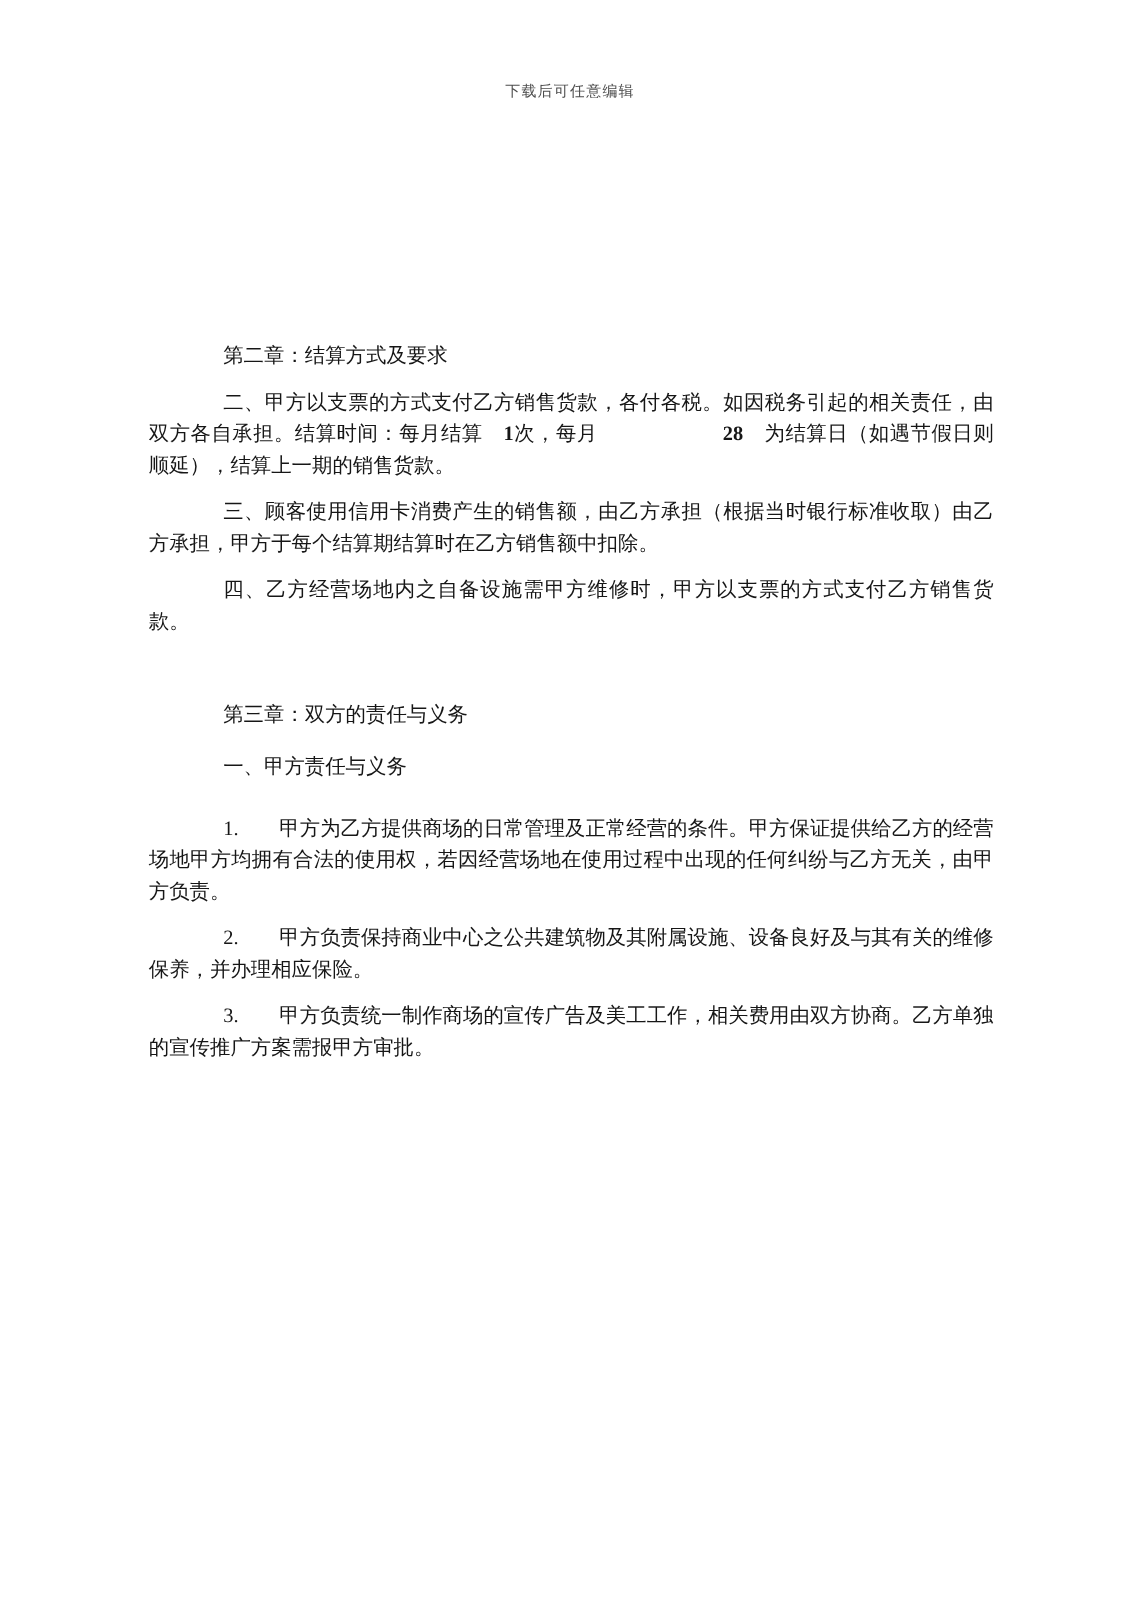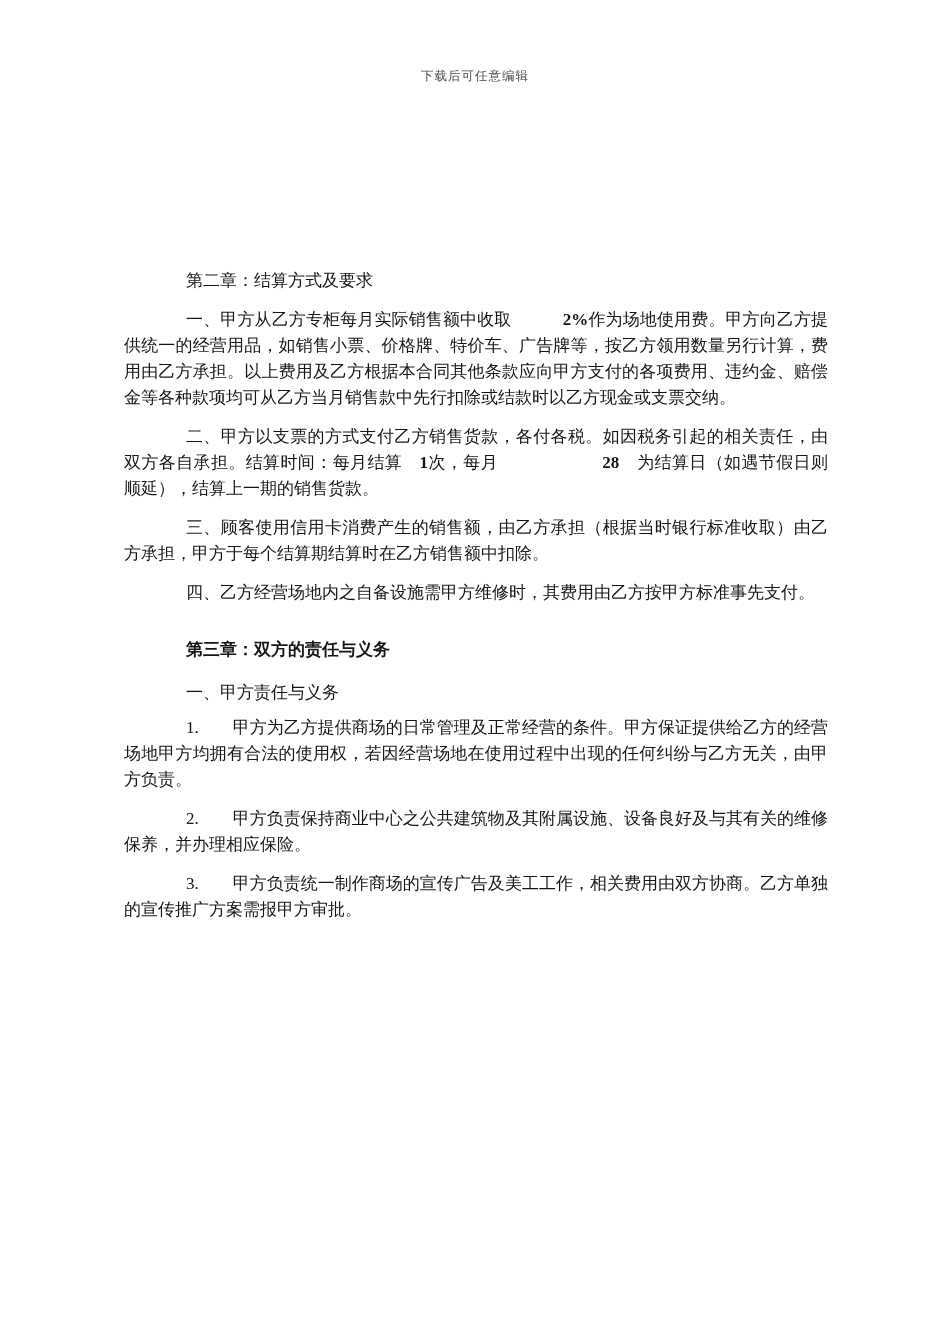--- a/index.html
+++ b/index.html
@@ -24,54 +24,53 @@
     left: 0;
     width: 100%;
     text-align: center;
     font-size: 12.5px;
     letter-spacing: 1px;
     color: #4d4d4d;
     font-family: Liberation Mono, monospace;
   }
   .content {
     position: absolute;
-    top: 268px;
+    top: 284px;
     left: 124px;
     width: 704px;
   }
   .heading, .para, .subheading {
     font-size: 17px;
     line-height: 26px;
     text-indent: 62px;
     margin: 0 0 13px 0;
   }
   .para { text-align: justify; }
   .heading { text-align: left; }
-  .ch3-heading { margin-top: 31px; margin-bottom: 17px; font-weight: bold; }
-  .subheading { margin-bottom: 9px; }
+  .ch3-heading { margin-top: 52px; margin-bottom: 17px; }
+  .subheading { margin-bottom: 26px; }
   .bold { font-weight: bold; }
 </style>
 </head>
 <body>
 
 <div class="page">
 
   <div class="header-note">下载后可任意编辑</div>
 
   <div class="content">
 
     <p class="heading">第二章：结算方式及要求</p>
 
-    <p class="para"><span>一、甲方从乙方专柜每月实际销售额中收取　　　</span><span class="bold">2%</span><span>作为场地使用费。甲方向乙方提供统一的经营用品，如销售小票、价格牌、特价车、广告牌等，按乙方领用数量另行计算，费用由乙方承担。以上费用及乙方根据本合同其他条款应向甲方支付的各项费用、违约金、赔偿金等各种款项均可从乙方当月销售款中先行扣除或结款时以乙方现金或支票交纳。</span></p>
 
     <p class="para"><span>二、甲方以支票的方式支付乙方销售货款，各付各税。如因税务引起的相关责任，由双方各自承担。结算时间：每月结算　</span><span class="bold">1</span><span>次，每月　　　　　　</span><span class="bold">28</span><span>　为结算日（如遇节假日则顺延），结算上一期的销售货款。</span></p>
 
     <p class="para">三、顾客使用信用卡消费产生的销售额，由乙方承担（根据当时银行标准收取）由乙方承担，甲方于每个结算期结算时在乙方销售额中扣除。</p>
 
-    <p class="para">四、乙方经营场地内之自备设施需甲方维修时，其费用由乙方按甲方标准事先支付。</p>
+    <p class="para">四、乙方经营场地内之自备设施需甲方维修时，甲方以支票的方式支付乙方销售货款。</p>
 
 
 
     <p class="heading ch3-heading">第三章：双方的责任与义务</p>
 
     <p class="subheading">一、甲方责任与义务</p>
 
     <p class="para">1.　　甲方为乙方提供商场的日常管理及正常经营的条件。甲方保证提供给乙方的经营场地甲方均拥有合法的使用权，若因经营场地在使用过程中出现的任何纠纷与乙方无关，由甲方负责。</p>
 
     <p class="para">2.　　甲方负责保持商业中心之公共建筑物及其附属设施、设备良好及与其有关的维修保养，并办理相应保险。</p>

